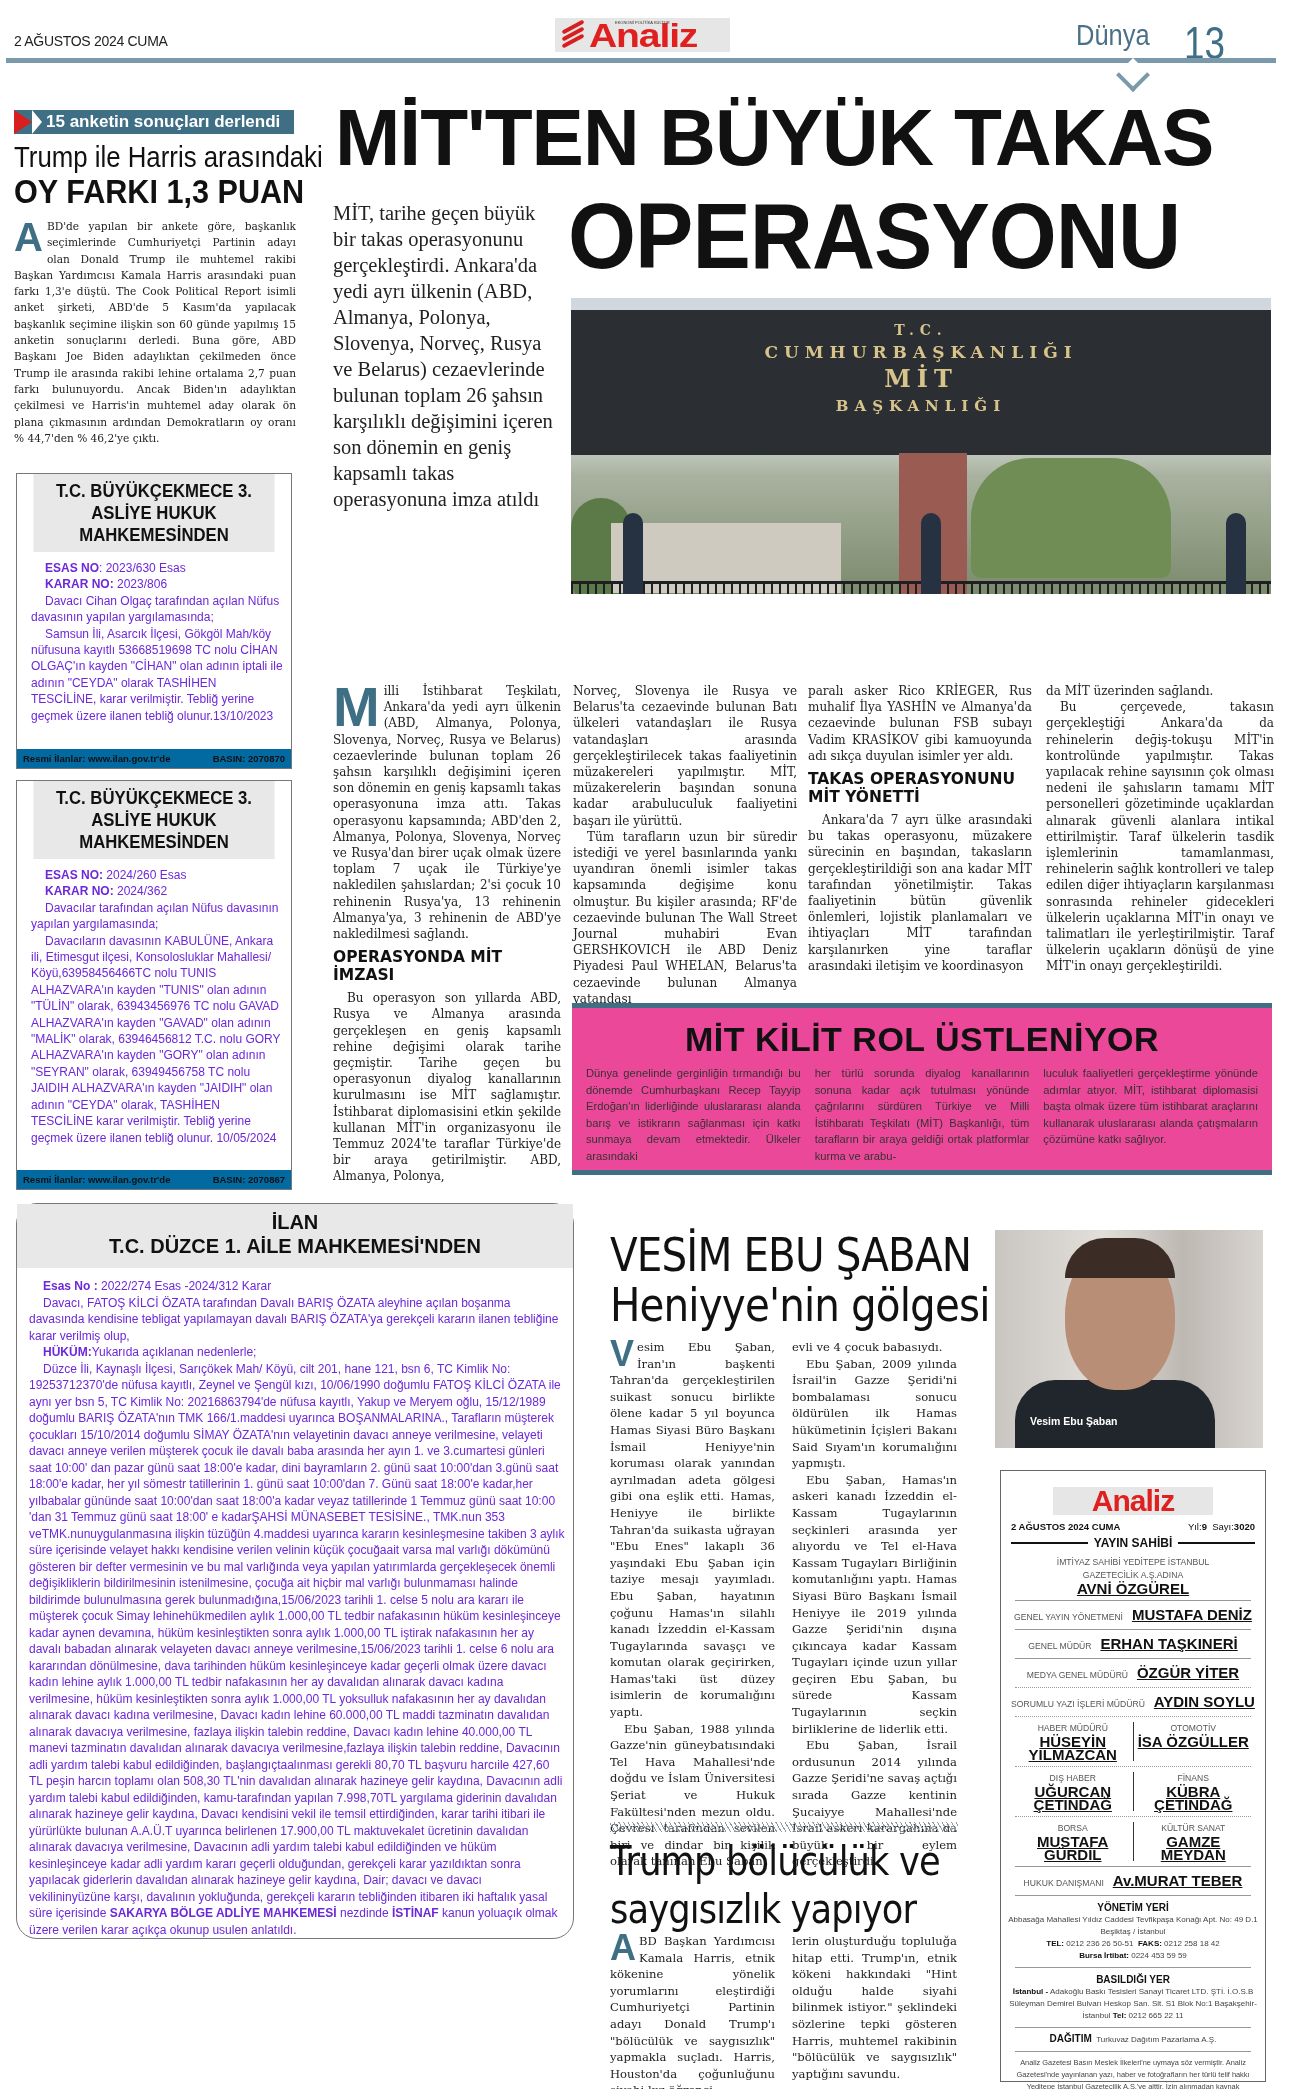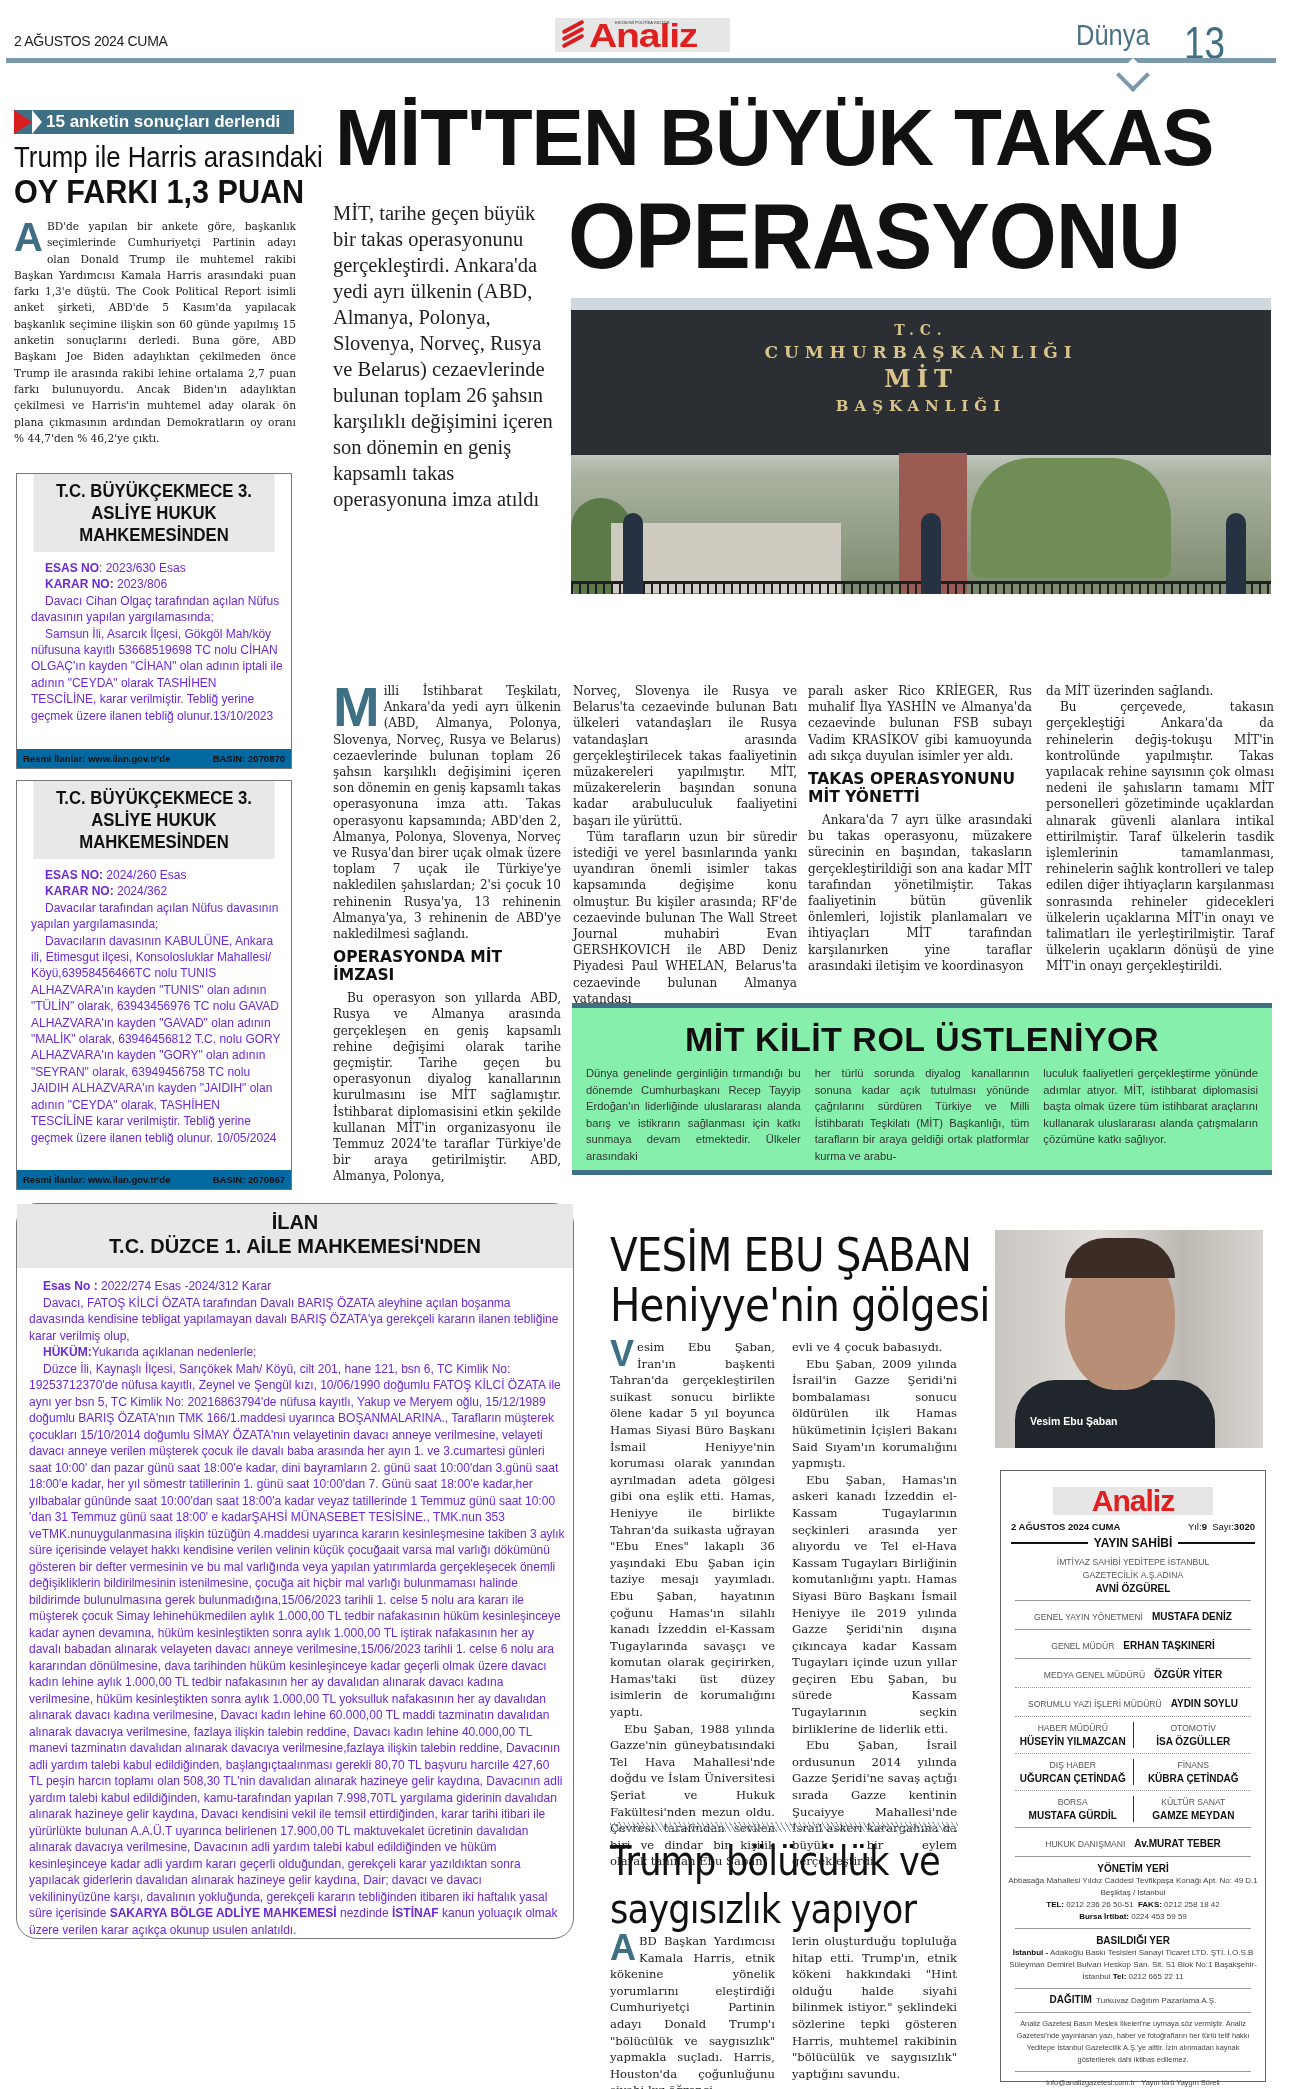--- a/index.html
+++ b/index.html
@@ -65,21 +65,21 @@
   
   .col { font-size: 12px; line-height: 16.2px; text-align: justify; color: #222; }
   .c1 { left: 333px; top: 683px; width: 228px; }
   .c2 { left: 573px; top: 683px; width: 224px; }
   .c3 { left: 808px; top: 683px; width: 224px; }
   .c4 { left: 1046px; top: 683px; width: 228px; }
   .sub { font-family: "DejaVu Sans", sans-serif; font-weight: bold; font-size: 15.5px; line-height: 18px; color: #111; margin: 6px 0 6px; text-align: left; }
   .dropM { float: left; font-family: "Liberation Sans", sans-serif; font-weight: bold; font-size: 56px; line-height: 48px; color: #3f6f85; margin-right: 4px; }
 
   
-  .kilit { left: 572px; top: 1003px; width: 700px; height: 172px; background: #86efac; border-top: 5px solid #3f6f85; border-bottom: 5px solid #3f6f85; padding-left: 24px; }
+  .kilit { left: 572px; top: 1003px; width: 700px; height: 172px; background: #ec4899; border-top: 5px solid #3f6f85; border-bottom: 5px solid #3f6f85; padding-left: 24px; }
   .kilit .title { position: absolute; left: 0; width: 100%; top: 12px; text-align: center; font-family: "Liberation Sans", sans-serif; font-weight: 900; font-size: 34px; color: #111; letter-spacing: 0.5px; }
   .kilit .cols { position: absolute; left: 14px; top: 57px; width: 672px; display: flex; gap: 14px; font-family: "Liberation Sans", sans-serif; font-size: 11.2px; line-height: 16.5px; color: #333; text-align: justify; }
   .kilit .cols div { flex: 1; }
 
   
   .vesim-h1 { left: 610px; top: 1230px; font-family: "DejaVu Sans", sans-serif; font-size: 46px; line-height: 50px; color: #111; white-space: nowrap; transform: scaleX(0.88); transform-origin: left; letter-spacing: -1px; }
   .vesim-h2 { left: 610px; top: 1280px; font-family: "DejaVu Sans", sans-serif; font-size: 46px; line-height: 50px; color: #111; white-space: nowrap; transform: scaleX(0.88); transform-origin: left; letter-spacing: -1px; }
   .v1 { left: 610px; top: 1339px; width: 165px; font-size: 11.6px; line-height: 16.6px; }
   .v2 { left: 792px; top: 1339px; width: 165px; font-size: 11.6px; line-height: 16.6px; }
   .dropV { float: left; font-family: "Liberation Sans", sans-serif; font-weight: bold; font-size: 36px; line-height: 30px; color: #3f6f85; margin-right: 3px; }
@@ -97,21 +97,21 @@
 
   
   .kunye { left: 1000px; top: 1470px; width: 266px; height: 612px; border: 1.5px solid #666; font-family: "Liberation Sans", sans-serif; text-align: center; }
   .kunye .klogo { margin: 16px auto 4px; width: 160px; height: 28px; background: #e6e6e6; display: flex; align-items: center; justify-content: center; font-weight: 900; font-size: 30px; color: #e01f1f; letter-spacing: -1px; }
   .kunye .row1 { display: flex; justify-content: space-between; padding: 2px 10px; font-size: 9.5px; font-weight: bold; color: #111; }
   .kunye .row1 .yil { font-weight: normal; }
   .kunye .row1 .yil b { font-weight: bold; }
   .kunye .yayin { display: flex; align-items: center; gap: 6px; padding: 2px 10px; font-weight: bold; font-size: 12px; color: #111; }
   .kunye .yayin::before, .kunye .yayin::after { content: ""; flex: 1; height: 2px; background: #111; }
   .kunye .lbl { font-size: 8.6px; color: #555; line-height: 13px; }
-  .kunye .nm { font-size: 10px; font-weight: bold; color: #111; line-height: 13px; }
+  .kunye .nm { font-size: 15px; font-weight: bold; color: #111; line-height: 13px; text-decoration: underline; }
   .kunye .sep { margin: 5px 14px; border-top: 1px solid #999; }
   .kunye .dsep { margin: 5px 14px; border-top: 1px dotted #999; }
   .kunye .pair { display: flex; padding: 0 12px; }
   .kunye .pair > div { flex: 1; }
   .kunye .pair > div:first-child { border-right: 1.5px solid #333; }
   .kunye .small { font-size: 8px; color: #444; line-height: 12px; }
   .kunye .small b { color: #111; }
   .kunye .head2 { font-size: 10px; font-weight: bold; color: #111; line-height: 13px; }
 </style>
 </head>

